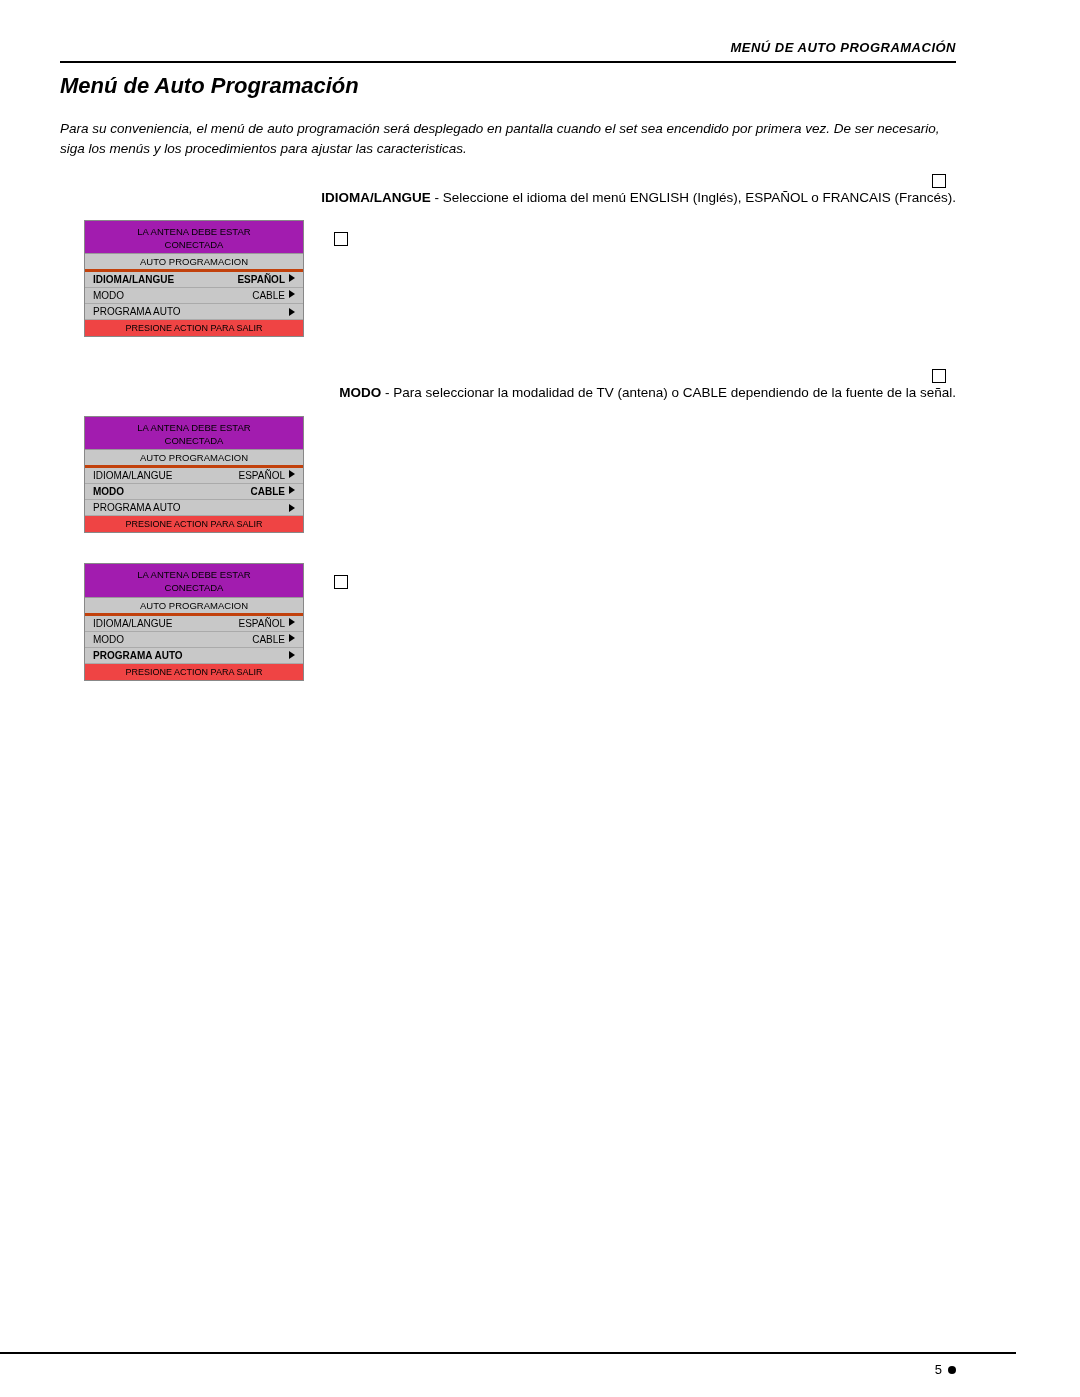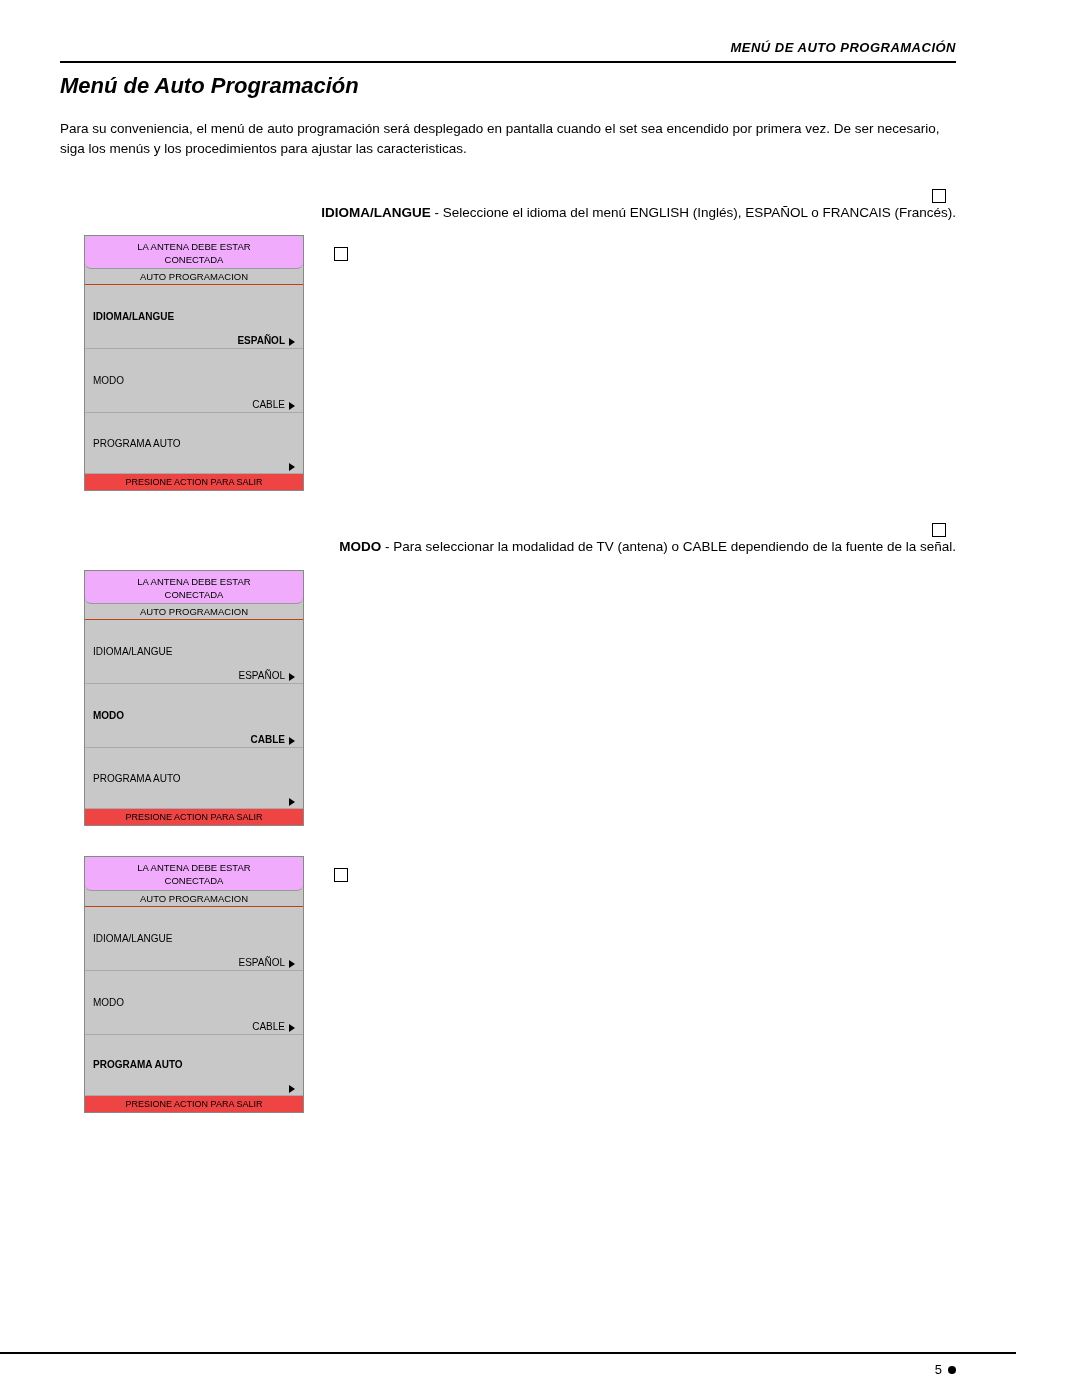--- a/index.html
+++ b/index.html
@@ -40,21 +40,22 @@
       font-size: 22px;
       font-style: italic;
       font-weight: bold;
       margin-bottom: 20px;
       margin-top: 10px;
     }
 
     .intro-text {
       font-size: 13.5px;
       line-height: 1.5;
-      margin-bottom: 27px;
+      margin-bottom: 12px;
+      font-style: italic;
     }
 
     .section {
       margin-bottom: 30px;
     }
 
     .checkbox-area {
       display: flex;
       flex-direction: column;
       align-items: flex-end;
@@ -93,40 +94,39 @@
     .menu-box {
       width: 220px;
       flex-shrink: 0;
       border: 1.5px solid #888;
       background: #c8c8c8;
       padding: 0;
       font-size: 10px;
     }
 
     .menu-box-header {
-      background: #f0abfc;
+      background: #a21caf;
       text-align: center;
       padding: 4px 6px 2px 6px;
       font-size: 10px;
       font-weight: normal;
       line-height: 1.4;
       border-bottom: 1px solid #999;
-      border-radius: 6px;
     }
 
     .menu-box-header .title-top {
       font-size: 9.5px;
       font-weight: normal;
     }
 
     .menu-box-subheader {
       text-align: center;
       font-size: 9.5px;
       padding: 2px 6px;
-      border-bottom: 1px solid #c2410c;
+      border-bottom: 3px solid #c2410c;
     }
 
     .menu-box-row {
       display: flex;
       flex-direction: row;
       justify-content: space-between;
       align-items: center;
       padding: 2px 8px;
       font-size: 10px;
       border-bottom: 1px solid #aaa;
@@ -140,23 +140,22 @@
       font-weight: bold;
     }
 
     .row-left {
       font-size: 10px;
     }
 
     .row-right {
       font-size: 10px;
       display: flex;
-      align-items: flex-end;
+      align-items: flex-start;
       gap: 2px;
-      margin-top: 48px;
     }
 
     .arrow-right {
       display: inline-block;
       width: 0;
       height: 0;
       border-top: 4px solid transparent;
       border-bottom: 4px solid transparent;
       border-left: 6px solid #000;
       margin-left: 2px;

